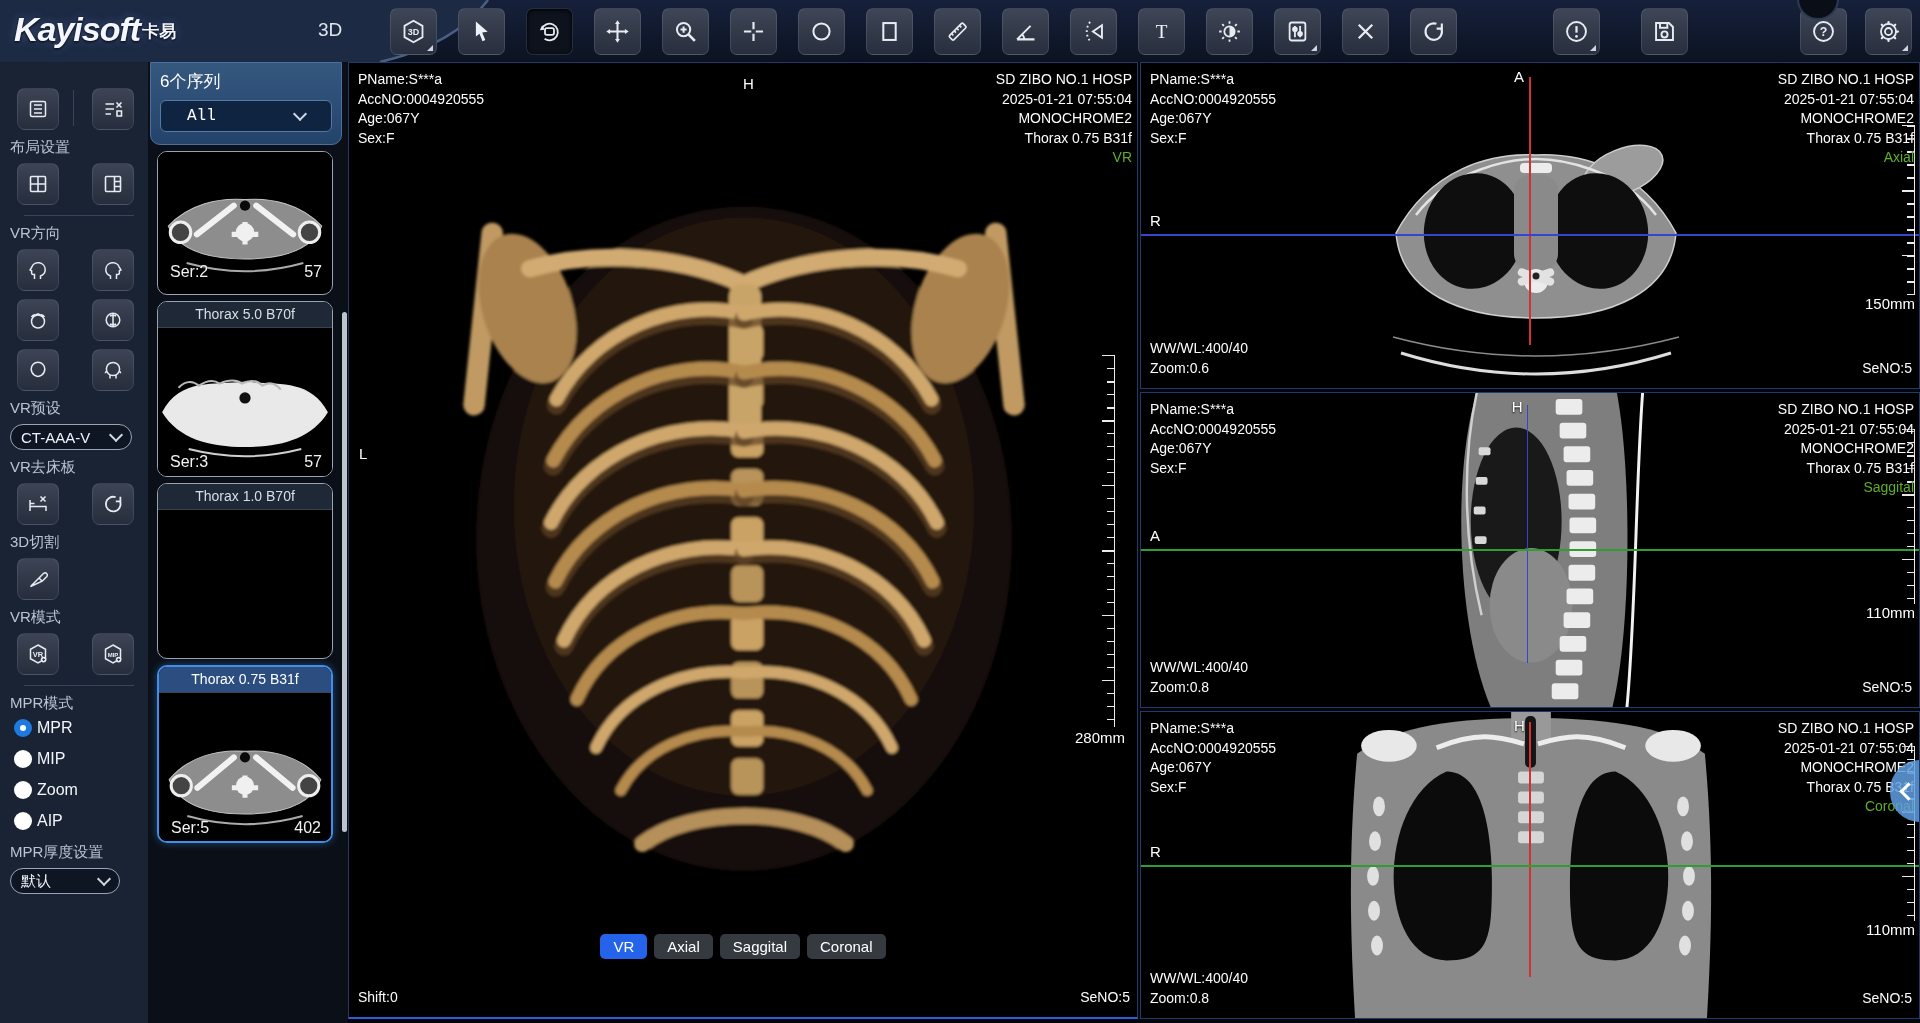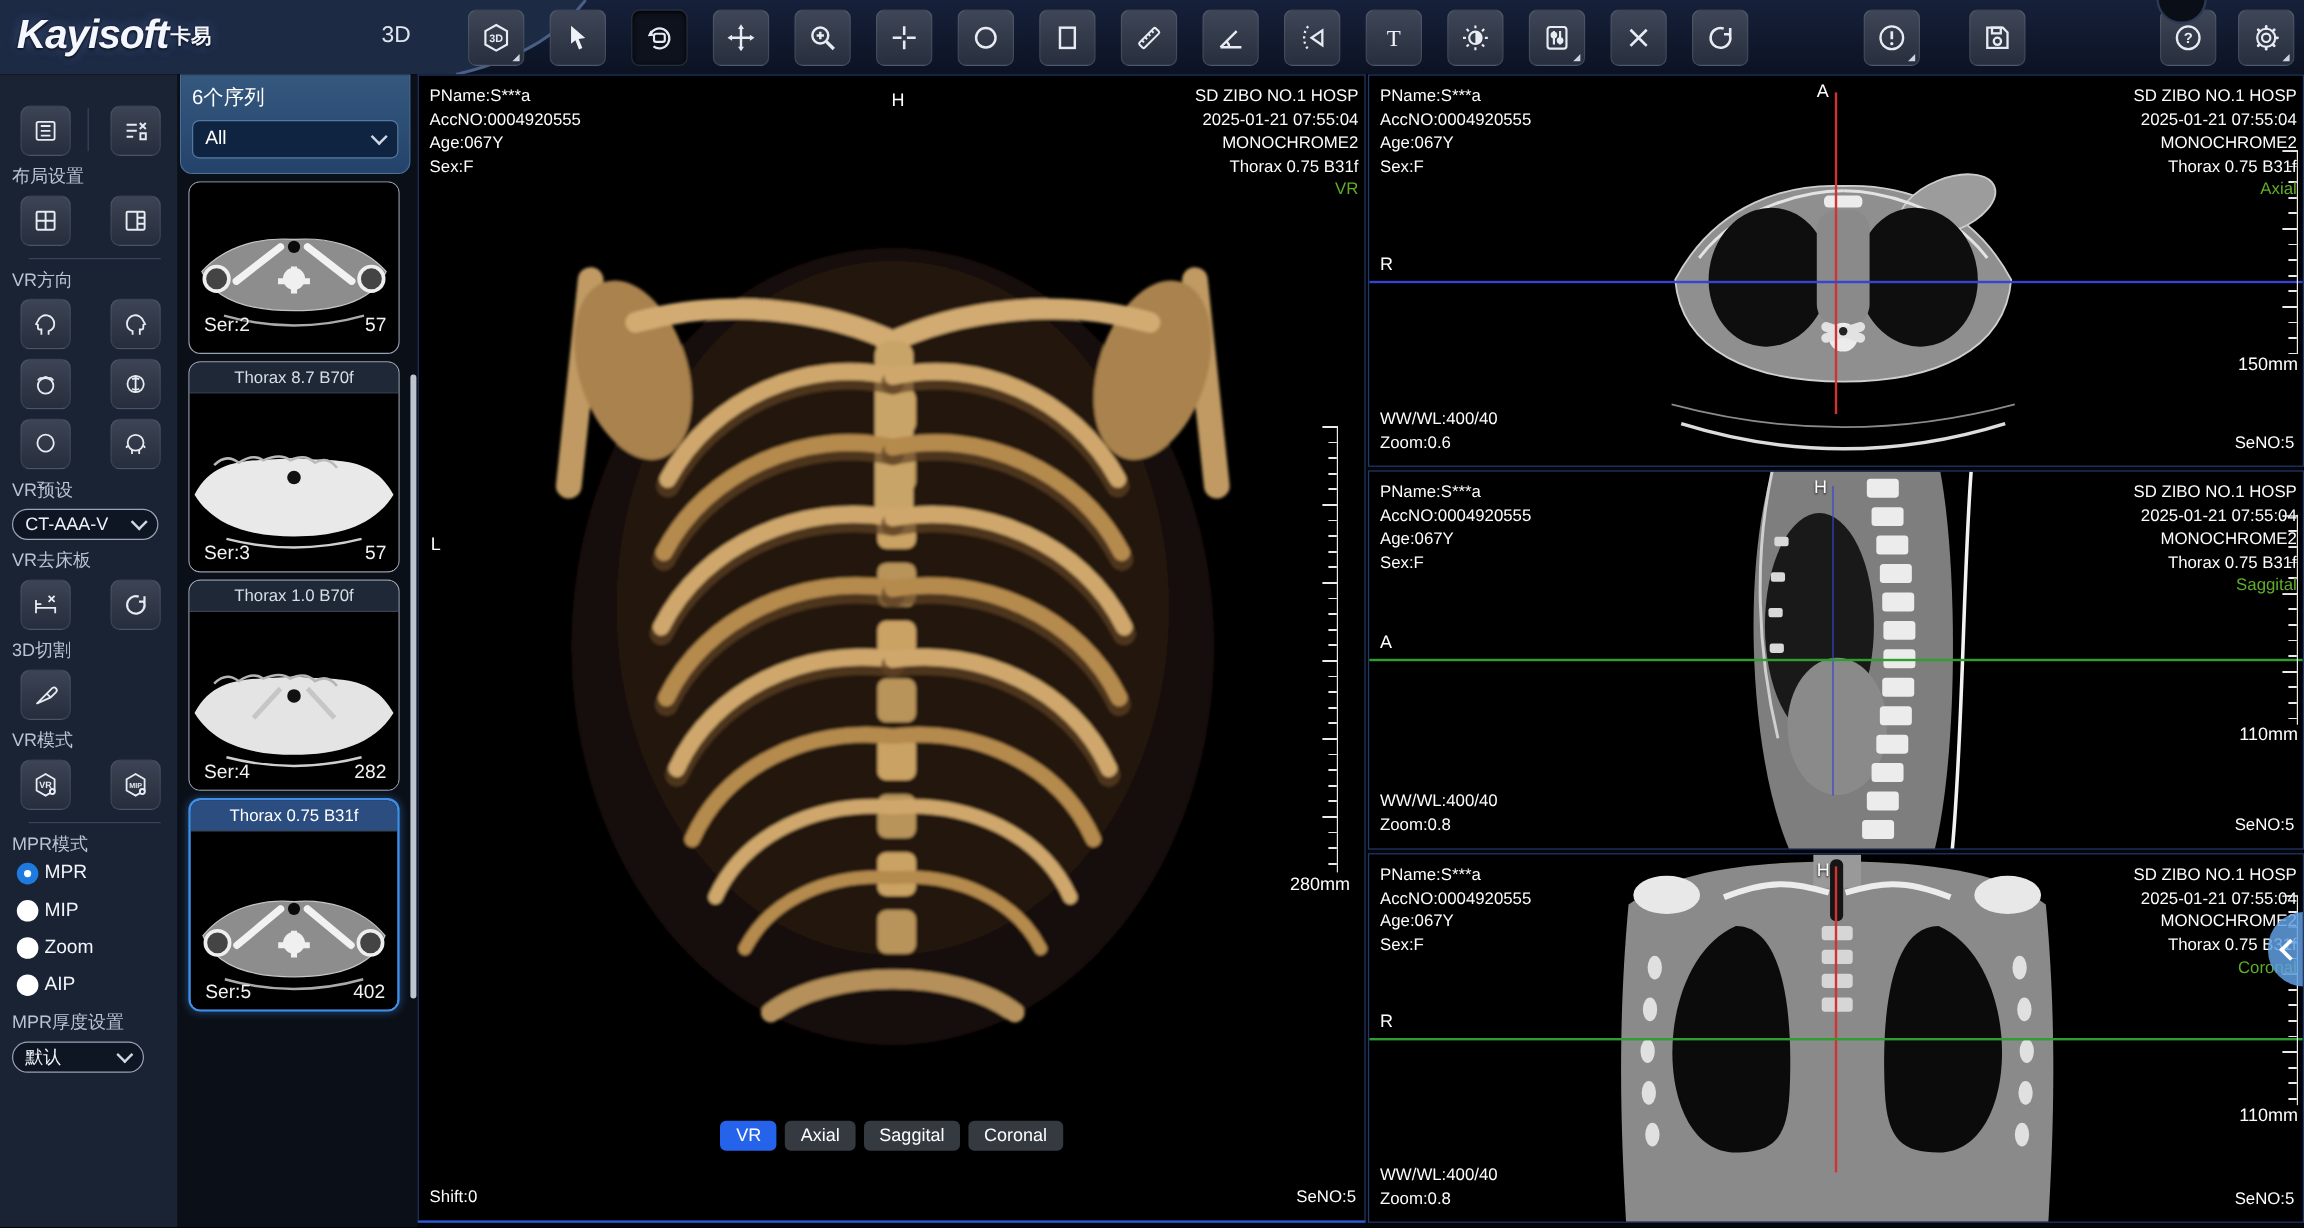--- a/index.html
+++ b/index.html
@@ -50,22 +50,22 @@
   .rdot.on{background:#1f7ae0;}
   .rdot.on::after{content:"";position:absolute;left:6px;top:6px;width:6px;height:6px;border-radius:50%;background:#fff;}
   .radio span{font-size:16px;color:#f2f5fa;}
   
   .series{position:absolute;left:148px;top:62px;width:200px;height:961px;background:#0b0f17;box-sizing:border-box;}
   .series-head{position:absolute;left:2px;top:0;width:192px;height:83px;border-radius:0 0 10px 10px;
     background:linear-gradient(#35587f,#24436b);border:1px solid #4c6f9d;box-sizing:border-box;
     padding:7px 9px;z-index:5;}
   .series-count{font-size:17px;color:#fff;margin-bottom:7px;}
   .series-filter{display:flex;align-items:center;justify-content:space-between;height:30px;
-    background:#0e2440;border:1px solid #56799f;border-radius:6px;padding:0 10px;color:#fff;
-    font-size:16px;cursor:pointer;}
+    background:#0e2440;border:1px solid #56799f;border-radius:6px;padding:0 26px;color:#fff;
+    font-size:16px;cursor:pointer;font-family:Liberation Mono, monospace;}
   .cards{position:absolute;left:0;top:89px;width:194px;bottom:0;display:flex;flex-direction:column;
     gap:6px;align-items:center;overflow:hidden;}
   .card{width:176px;border-radius:10px;border:1.5px solid #9aa3b3;background:#000;overflow:hidden;
     position:relative;flex:none;cursor:pointer;box-sizing:border-box;}
   .card .ttl{height:25px;line-height:25px;text-align:center;font-size:14px;color:#d8dee8;
     background:#1e2837;border-bottom:1px solid #39434f;white-space:nowrap;overflow:hidden;}
   .card.sel{border:2px solid #3f8fe8;box-shadow:0 0 8px rgba(63,143,232,.45);}
   .card.sel .ttl{background:#2b4d80;color:#fff;}
   .card .img{position:relative;background:#000;}
   .card .serrow{position:absolute;left:12px;right:10px;bottom:5px;display:flex;
@@ -433,52 +433,38 @@
             <path d="M28 108 Q85 124 142 108" stroke="#aaa" stroke-width="2" fill="none"></path>
           </svg>
           <div class="serrow">
               <span>Ser:2</span>
               <span>57</span>
             </div>
         </div>
       </div>
 
       <div class="card" style="height:176px">
-        <div class="ttl">Thorax 8.7 B70f</div>
+        <div class="ttl">Thorax 5.0 B70f</div>
         <div class="img" style="height:148px">
           <svg width="174" height="148" viewBox="0 0 170 144">
             <rect width="170" height="144" fill="#000"></rect>
             <path d="M4 82 C22 48 55 56 85 52 C115 56 148 48 166 82 C150 108 120 116 85 116 C50 116 20 108 4 82 Z" fill="#e9e9e9"></path>
             <path d="M20 58 q10 -10 20 -2 q12 -8 20 -2 q14 -6 22 0 q12 -6 20 2 q10 -6 18 4" stroke="#b9b9b9" stroke-width="2" fill="none"></path>
             <circle cx="85" cy="68" r="5.5" fill="#111"></circle>
             <path d="M30 118 Q85 132 140 118" stroke="#cfcfcf" stroke-width="2" fill="none"></path>
           </svg>
           <div class="serrow">
               <span>Ser:3</span>
               <span>57</span>
             </div>
         </div>
       </div>
 
       <div class="card" style="height:176px">
         <div class="ttl">Thorax 1.0 B70f</div>
-        <div class="img" style="height:148px">
-          <svg width="174" height="148" viewBox="0 0 170 144">
-            <rect width="170" height="144" fill="#000"></rect>
-            <path d="M4 82 C22 48 55 56 85 52 C115 56 148 48 166 82 C150 108 120 116 85 116 C50 116 20 108 4 82 Z" fill="#e4e4e4"></path>
-            <path d="M20 58 q10 -10 20 -2 q12 -8 20 -2 q14 -6 22 0 q12 -6 20 2 q10 -6 18 4" stroke="#b5b5b5" stroke-width="2" fill="none"></path>
-            <path d="M52 86 L74 62 M118 86 L96 62" stroke="#c6c6c6" stroke-width="4" fill="none"></path>
-            <circle cx="85" cy="68" r="5.5" fill="#111"></circle>
-            <path d="M30 118 Q85 132 140 118" stroke="#cfcfcf" stroke-width="2" fill="none"></path>
-          </svg>
-          <div class="serrow">
-              <span>Ser:4</span>
-              <span>282</span>
-            </div>
-        </div>
       </div>
 
       <div class="card sel" style="height:178px">
         <div class="ttl">Thorax 0.75 B31f</div>
         <div class="img" style="height:149px">
           <svg width="172" height="149" viewBox="0 0 170 144">
             <rect width="170" height="144" fill="#000"></rect>
             <path d="M10 84 C30 60 60 54 85 56 C110 54 140 60 160 84 C150 110 120 118 85 118 C50 118 20 110 10 84 Z" fill="#8d8d8d" stroke="#c4c4c4" stroke-width="1"></path>
             <circle cx="22" cy="90" r="10" fill="#444" stroke="#eee" stroke-width="3"></circle>
             <circle cx="148" cy="90" r="10" fill="#444" stroke="#eee" stroke-width="3"></circle>

